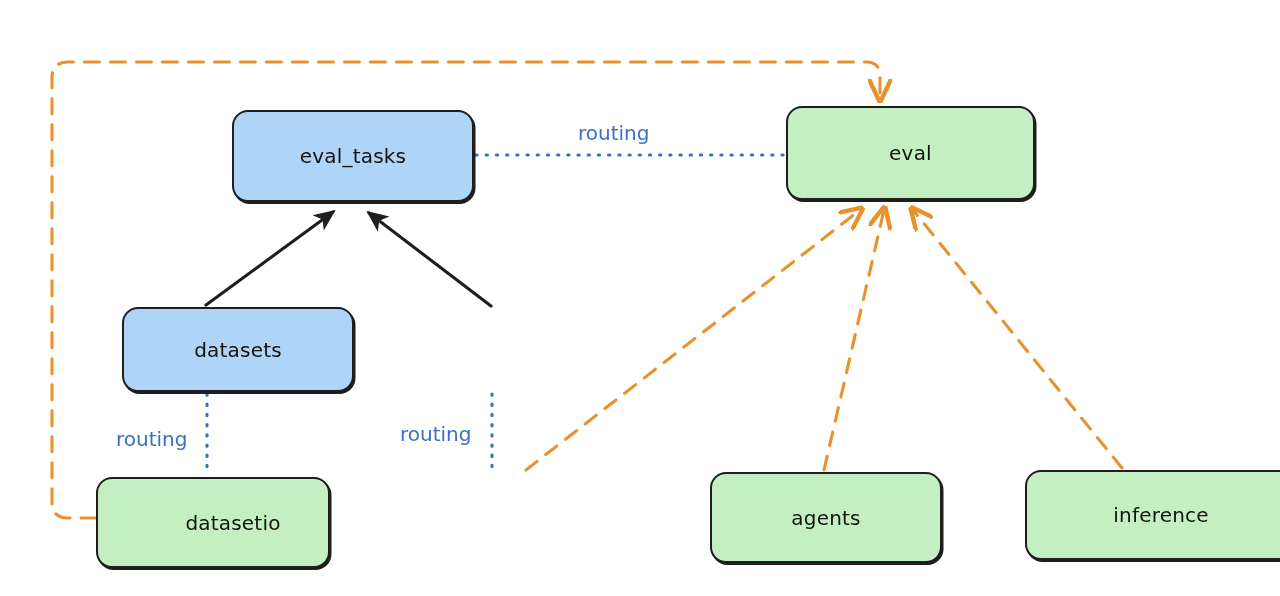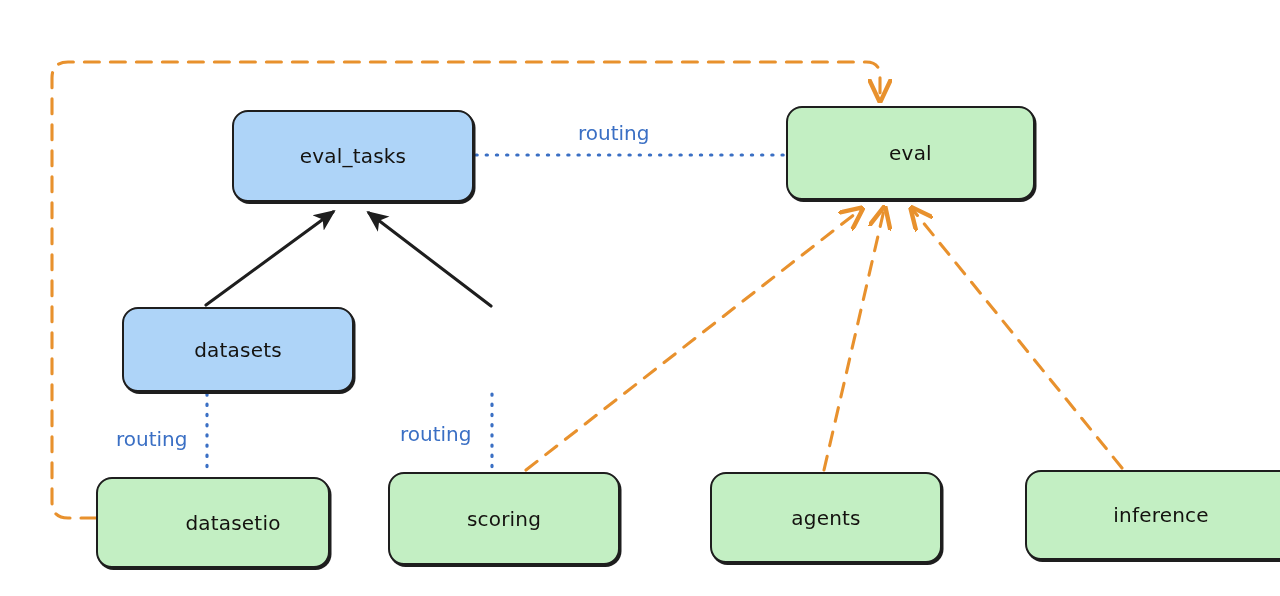--- a/index.html
+++ b/index.html
@@ -94,23 +94,20 @@
 
   <div class="node blue" style="left:98px; top:307px; width:232px; height:85px;margin-left:24px;">
     <span class="node-label">datasets</span>
   </div>
 
 
   <div class="node green" style="left:96px; top:477px; width:234px; height:91px;padding-left:40px;">
     <span class="node-label">datasetio</span>
   </div>
 
-  <div class="node green" style="left:388px; top:472px; width:232px; height:93px;">
-    <span class="node-label">scoring</span>
-  </div>
 
   <div class="node green" style="left:710px; top:472px; width:232px; height:91px;">
     <span class="node-label">agents</span>
   </div>
 
   <div class="node green" style="left:1025px; top:470px; width:272px; height:90px;">
     <span class="node-label">inference</span>
   </div>
 
   <div class="edge-label" style="left:578px; top:121px;">routing</div>

